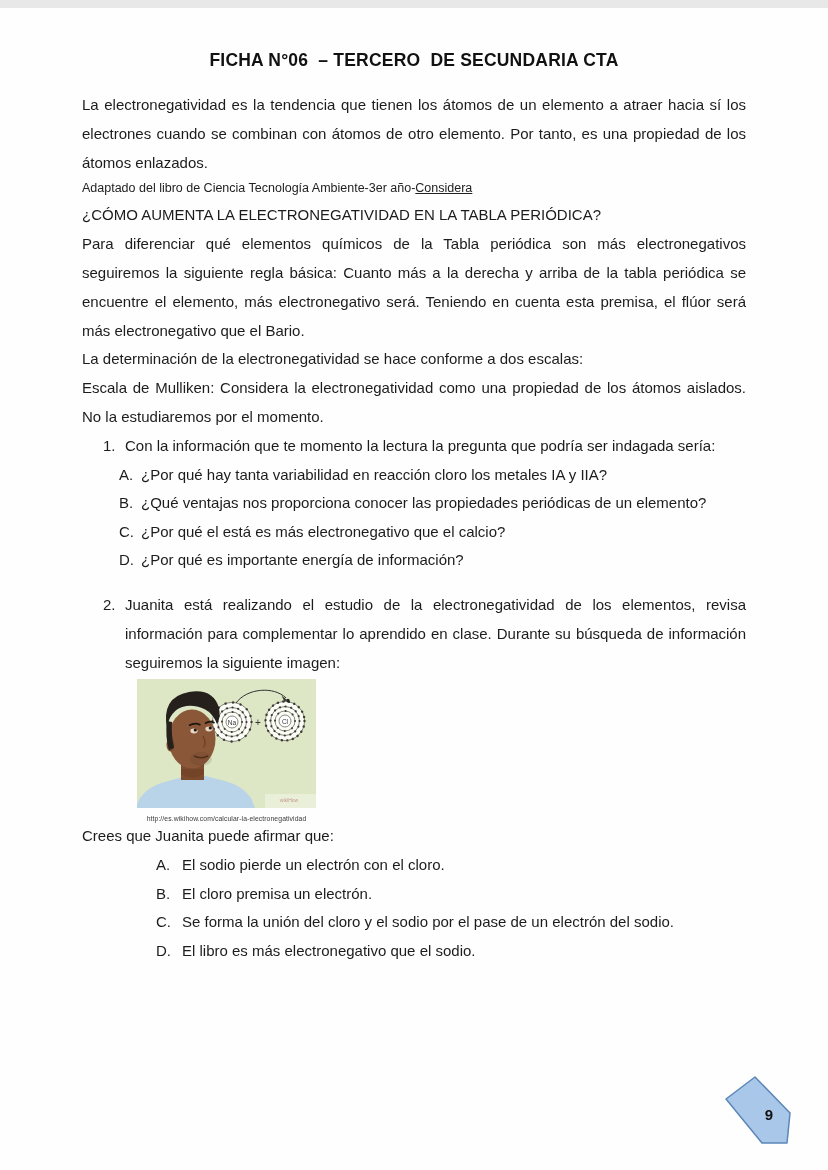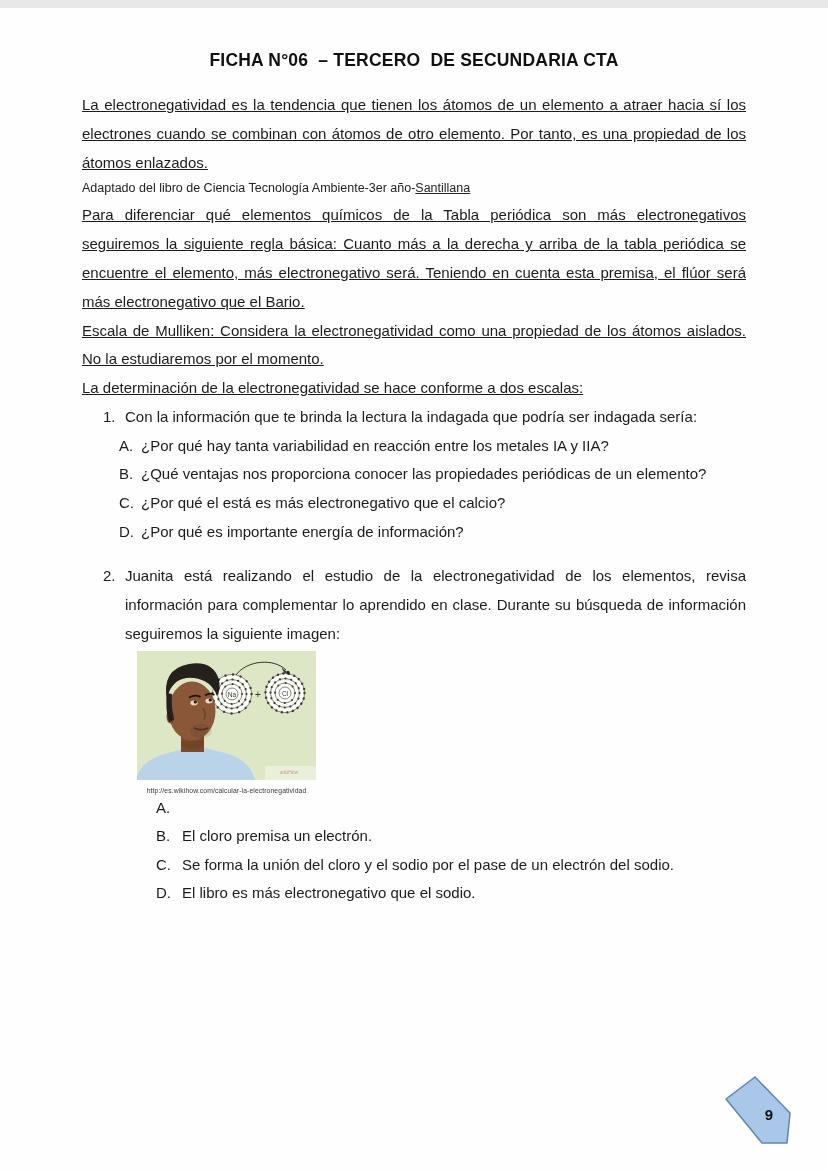--- a/index.html
+++ b/index.html
@@ -13,21 +13,21 @@
     overflow:hidden;
   }
   .content{padding:0 82px;}
   .title{
     font-size:17.5px;font-weight:bold;text-align:center;
     margin:42px 0 20px 0;white-space:pre-wrap;letter-spacing:.2px;color:#111;
   }
   p.body{
     font-size:15px;line-height:28.8px;margin:0;
   }
-  .just{text-align:justify;text-decoration:underline;}
+  .just{text-align:justify;}
   .source{
     font-size:12.5px;line-height:21px;margin:1px 0 2px 0;color:#222;
   }
   .u{text-decoration:underline;}
   .qblock{margin:0;}
   .qrow{display:flex;align-items:flex-start;}
   .qnum{
     font-size:15px;line-height:28.8px;width:22px;flex:0 0 22px;margin-left:21px;
   }
   .qstem{flex:1;font-size:15px;line-height:28.8px;text-align:justify;}
@@ -48,34 +48,35 @@
 </head>
 <body>
 
 <div class="page">
   <div class="content">
 
     <h1 class="title">FICHA N°06  – TERCERO  DE SECUNDARIA CTA</h1>
 
     <p class="body just">La electronegatividad es la tendencia que tienen los átomos de un elemento a atraer hacia sí los electrones cuando se combinan con átomos de otro elemento. Por tanto, es una propiedad de los átomos enlazados.</p>
 
-    <p class="source"><span>Adaptado del libro de Ciencia Tecnología Ambiente-3er año-</span><span class="u">Santillana</span></p>
+    <p class="source"><span>Adaptado del libro de Ciencia Tecnología Ambiente-3er año-</span><span class="u">Considera</span></p>
 
+    <p class="body">¿CÓMO AUMENTA LA ELECTRONEGATIVIDAD EN LA TABLA PERIÓDICA?</p>
     <p class="body just">Para diferenciar qué elementos químicos de la Tabla periódica son más electronegativos seguiremos la siguiente regla básica: Cuanto más a la derecha y arriba de la tabla periódica se encuentre el elemento, más electronegativo será. Teniendo en cuenta esta premisa, el flúor será más electronegativo que el Bario.</p>
+    <p class="body just">La determinación de la electronegatividad se hace conforme a dos escalas:</p>
     <p class="body just">Escala de Mulliken: Considera la electronegatividad como una propiedad de los átomos aislados. No la estudiaremos por el momento.</p>
-    <p class="body just">La determinación de la electronegatividad se hace conforme a dos escalas:</p>
 
     <div class="qblock">
       <div class="qrow">
         <span class="qnum">1.</span>
-        <div class="qstem">Con la información que te brinda la lectura la indagada que podría ser indagada sería:</div>
+        <div class="qstem">Con la información que te momento la lectura la pregunta que podría ser indagada sería:</div>
       </div>
       <div class="opt">
         <span class="letter">A.</span>
-        <span class="otext">¿Por qué hay tanta  variabilidad en reacción entre los metales IA y IIA?</span>
+        <span class="otext">¿Por qué hay tanta  variabilidad en reacción cloro los metales IA y IIA?</span>
       </div>
       <div class="opt">
         <span class="letter">B.</span>
         <span class="otext">¿Qué ventajas nos proporciona conocer las propiedades periódicas de un elemento?</span>
       </div>
       <div class="opt">
         <span class="letter">C.</span>
         <span class="otext">¿Por qué el está es más electronegativo que el calcio?</span>
       </div>
       <div class="opt">
@@ -144,24 +145,26 @@
             <path d="M 57 77 Q 64 80.5 71 77" fill="none" stroke="#52301d" stroke-width="1.4"></path>
             <ellipse cx="64" cy="80" rx="11" ry="7" fill="#3c2314" opacity="0.12"></ellipse>
           </g>
 
           <text x="152" y="123" font-size="5" text-anchor="middle" fill="#c08a7a" opacity="0.85" font-family="Liberation Sans, sans-serif">wikiHow</text>
         </svg>
         <figcaption>http://es.wikihow.com/calcular-la-electronegatividad</figcaption>
       </figure>
     </div>
 
+    <p class="body crees">Crees que Juanita puede afirmar que:</p>
 
     <div class="qblock">
       <div class="opt optf">
         <span class="letter">A.</span>
+        <span class="otext">El sodio pierde un electrón con el cloro.</span>
       </div>
       <div class="opt optf">
         <span class="letter">B.</span>
         <span class="otext">El cloro  premisa un electrón.</span>
       </div>
       <div class="opt optf">
         <span class="letter">C.</span>
         <span class="otext">Se forma la unión del cloro y el sodio por el pase de un electrón del sodio.</span>
       </div>
       <div class="opt optf">

